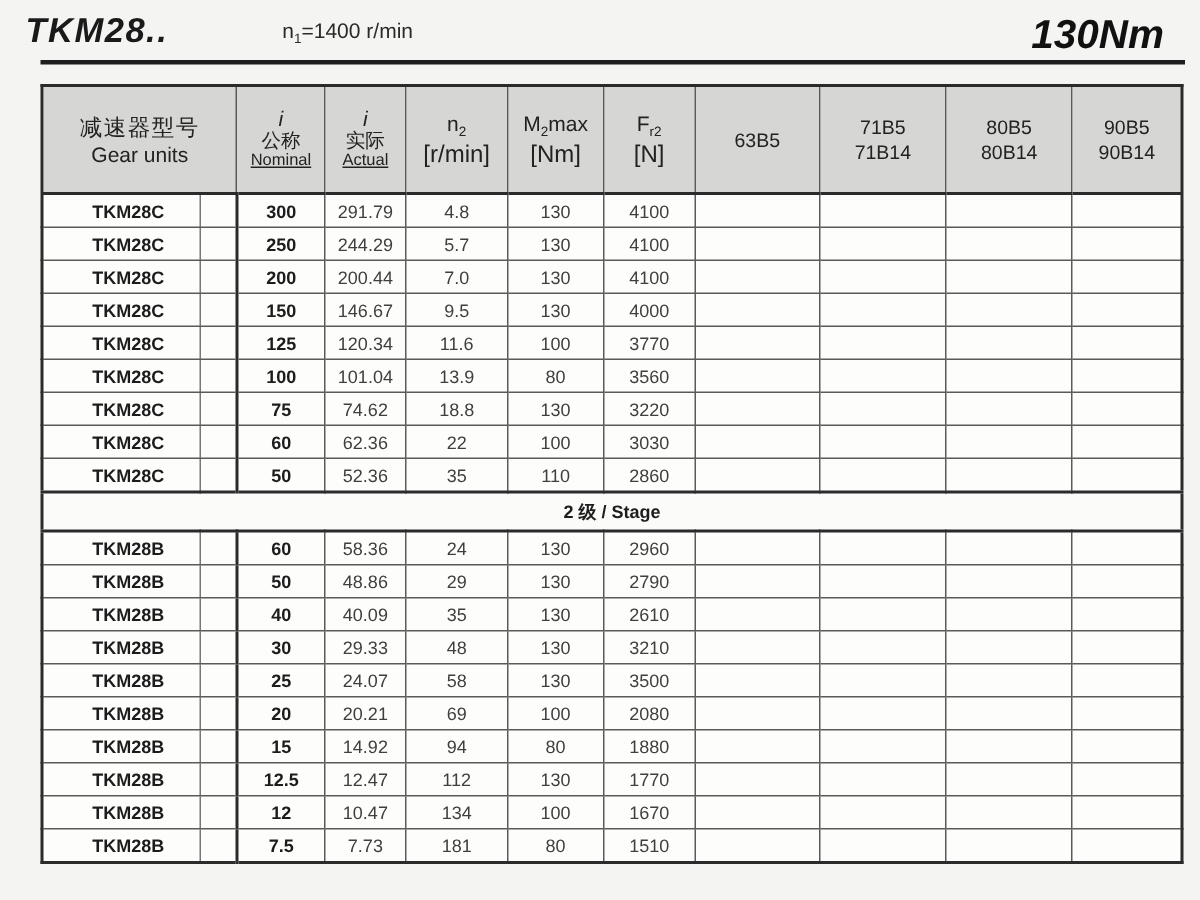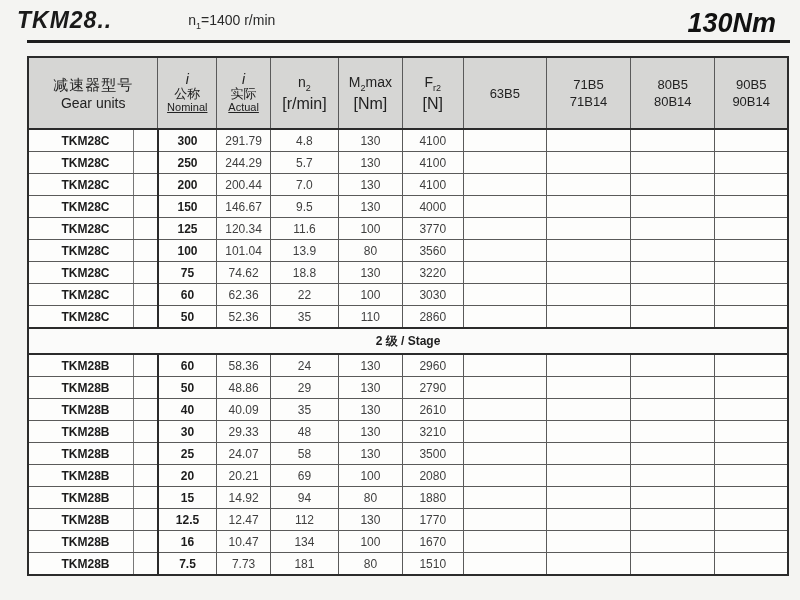--- a/index.html
+++ b/index.html
@@ -402,21 +402,21 @@
     <td>1770</td>
     <td></td>
     <td></td>
     <td></td>
     <td></td>
   </tr>
 
   <tr class="data-row">
     <td class="model-cell">TKM28B</td>
     <td class="model-subcell"></td>
-    <td class="nominal-cell">16</td>
+    <td class="nominal-cell">12</td>
     <td>10.47</td>
     <td>134</td>
     <td>100</td>
     <td>1670</td>
     <td></td>
     <td></td>
     <td></td>
     <td></td>
   </tr>
 

